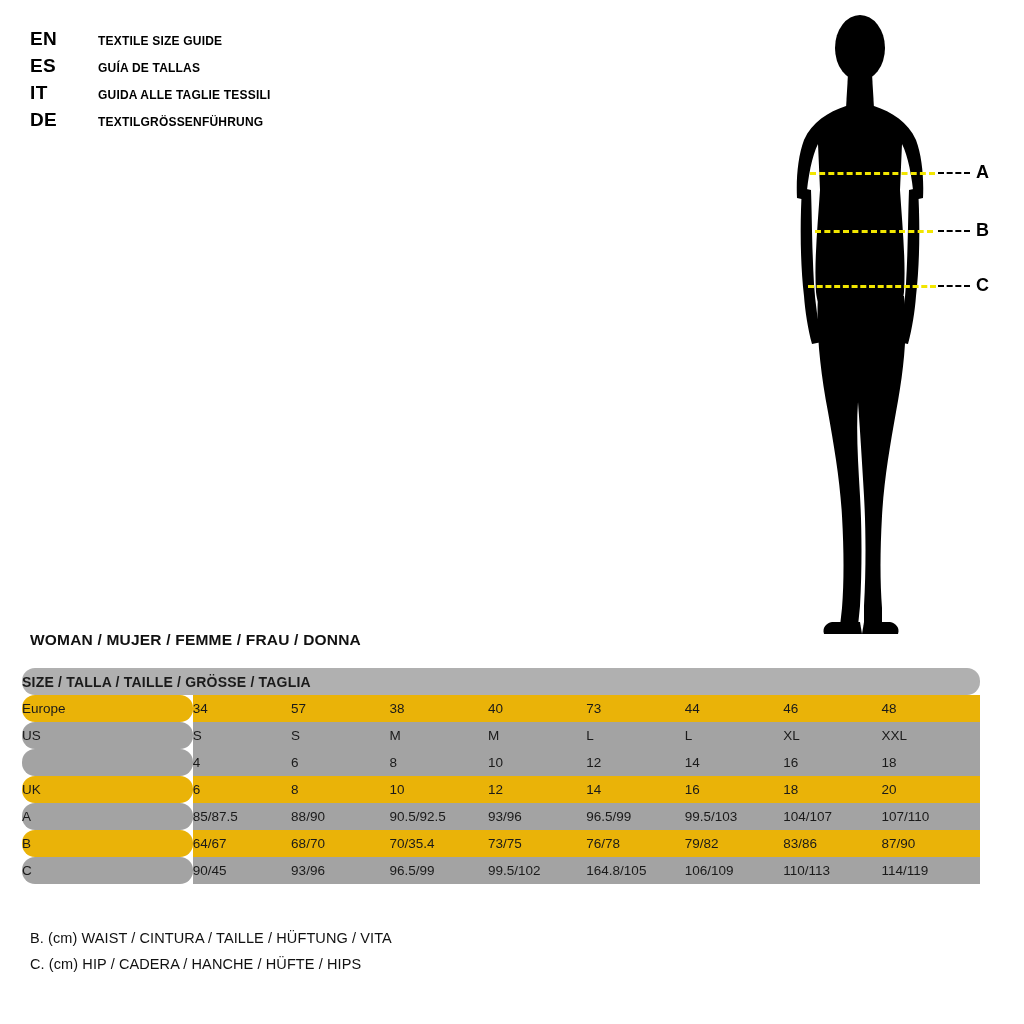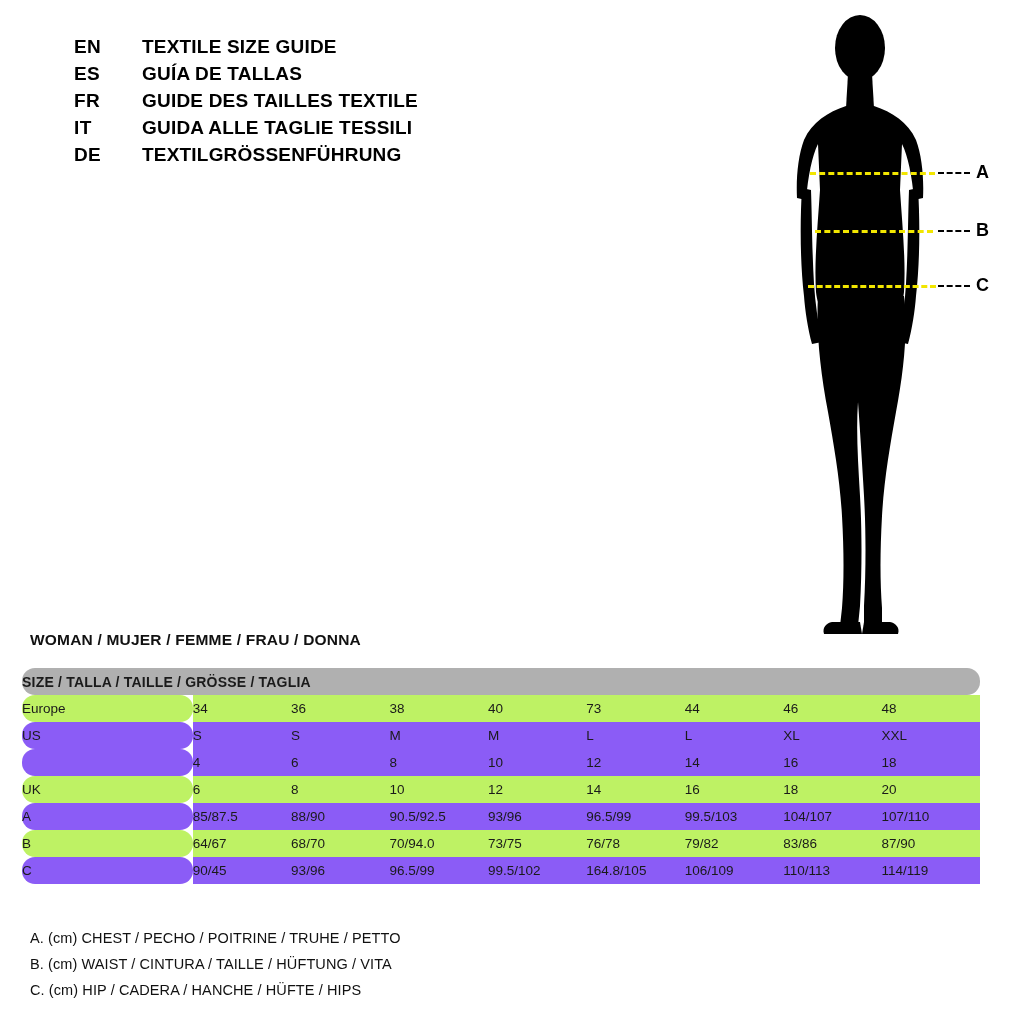--- a/index.html
+++ b/index.html
@@ -13,39 +13,38 @@
     position: relative;
     font-family: "Liberation Sans", sans-serif;
     color: #1a1a1a;
     overflow: hidden;
   }
 
   
   #title-block {
     position: absolute;
     left: 30px;
-    top: 36px;
+    top: 28px;
     width: 560px;
-    margin-left: 44px;
   }
   .title-row {
     display: flex;
     align-items: baseline;
     margin-bottom: 5px;
   }
   .title-lang {
     width: 68px;
     flex: 0 0 68px;
     font-size: 19px;
     font-weight: bold;
     letter-spacing: 0.4px;
     color: #000;
   }
   .title-text {
-    font-size: 19px;
+    font-size: 12px;
     font-weight: bold;
     letter-spacing: 0.2px;
     color: #000;
     white-space: nowrap;
   }
 
   
   #figure-area {
     position: absolute;
     left: 700px;
@@ -101,22 +100,22 @@
     height: 27px;
     vertical-align: middle;
   }
   .hdr-row td {
     background: #b0b0b0;
     font-weight: bold;
     font-size: 14px;
     height: 26px;
     letter-spacing: 0.2px;
   }
-  .row-shade td { background: #8b5cf6; }
-  .row-plain td { background: #bef264; }
+  .row-shade td { background: #a3a3a3; }
+  .row-plain td { background: #eab308; }
   .col-label {
     padding-left: 10px;
     text-align: left;
     width: 170px;
     border-radius: 13px;
   }
   .cell { text-align: left; width: 98px; }
 
   
   #legend {
@@ -132,24 +131,20 @@
 <body>
 
 <div id="title-block">
   <div class="title-row">
     <span class="title-lang">EN</span>
     <span class="title-text">TEXTILE SIZE GUIDE</span>
   </div>
   <div class="title-row">
     <span class="title-lang">ES</span>
     <span class="title-text">GUÍA DE TALLAS</span>
-  </div>
-  <div class="title-row">
-    <span class="title-lang">FR</span>
-    <span class="title-text">GUIDE DES TAILLES TEXTILE</span>
   </div>
   <div class="title-row">
     <span class="title-lang">IT</span>
     <span class="title-text">GUIDA ALLE TAGLIE TESSILI</span>
   </div>
   <div class="title-row">
     <span class="title-lang">DE</span>
     <span class="title-text">TEXTILGRÖSSENFÜHRUNG</span>
   </div>
 </div>
@@ -230,21 +225,21 @@
 
 <table id="size-table">
   <tbody>
     <tr class="hdr-row">
       <td class="col-label" colspan="9">SIZE / TALLA / TAILLE / GRÖSSE / TAGLIA</td>
     </tr>
 
     <tr class="row-plain">
       <td class="col-label">Europe</td>
       <td class="cell">34</td>
-      <td class="cell">36</td>
+      <td class="cell">57</td>
       <td class="cell">38</td>
       <td class="cell">40</td>
       <td class="cell">73</td>
       <td class="cell">44</td>
       <td class="cell">46</td>
       <td class="cell">48</td>
     </tr>
 
     <tr class="row-shade">
       <td class="col-label">US</td>
@@ -291,21 +286,21 @@
       <td class="cell">96.5/99</td>
       <td class="cell">99.5/103</td>
       <td class="cell">104/107</td>
       <td class="cell">107/110</td>
     </tr>
 
     <tr class="row-plain">
       <td class="col-label">B</td>
       <td class="cell">64/67</td>
       <td class="cell">68/70</td>
-      <td class="cell">70/94.0</td>
+      <td class="cell">70/35.4</td>
       <td class="cell">73/75</td>
       <td class="cell">76/78</td>
       <td class="cell">79/82</td>
       <td class="cell">83/86</td>
       <td class="cell">87/90</td>
     </tr>
 
     <tr class="row-shade">
       <td class="col-label">C</td>
       <td class="cell">90/45</td>
@@ -314,16 +309,15 @@
       <td class="cell">99.5/102</td>
       <td class="cell">164.8/105</td>
       <td class="cell">106/109</td>
       <td class="cell">110/113</td>
       <td class="cell">114/119</td>
     </tr>
   </tbody>
 </table>
 
 <div id="legend">
-  <div>A. (cm) CHEST / PECHO / POITRINE / TRUHE / PETTO</div>
   <div>B. (cm) WAIST / CINTURA / TAILLE / HÜFTUNG / VITA</div>
   <div>C. (cm) HIP / CADERA / HANCHE / HÜFTE / HIPS</div>
 </div>
 
 </body></html>

